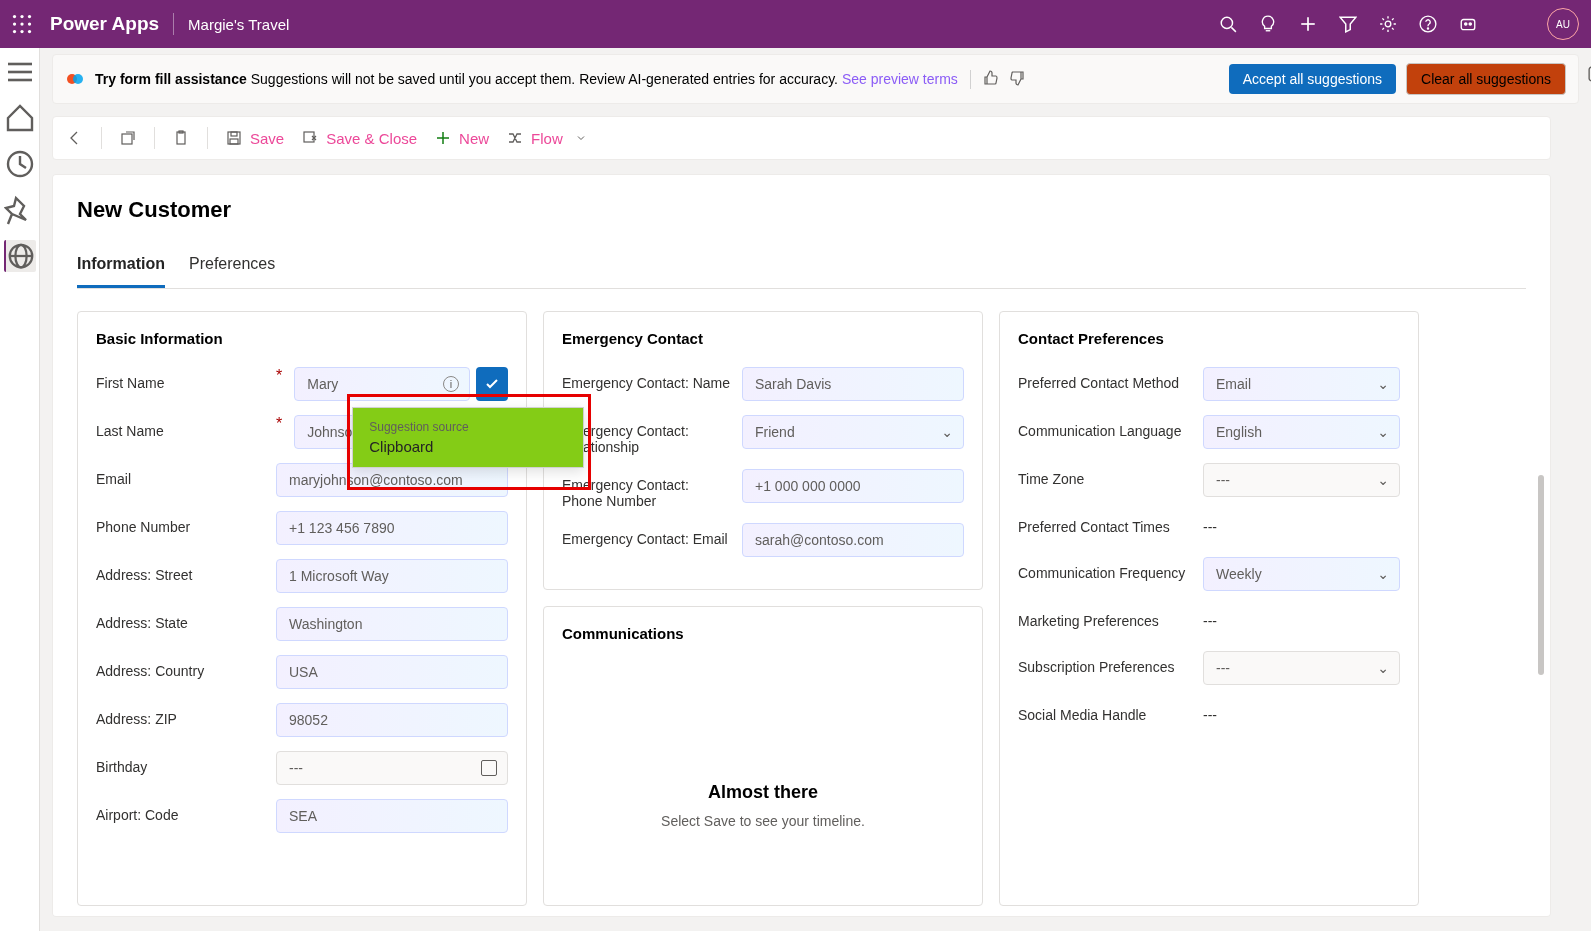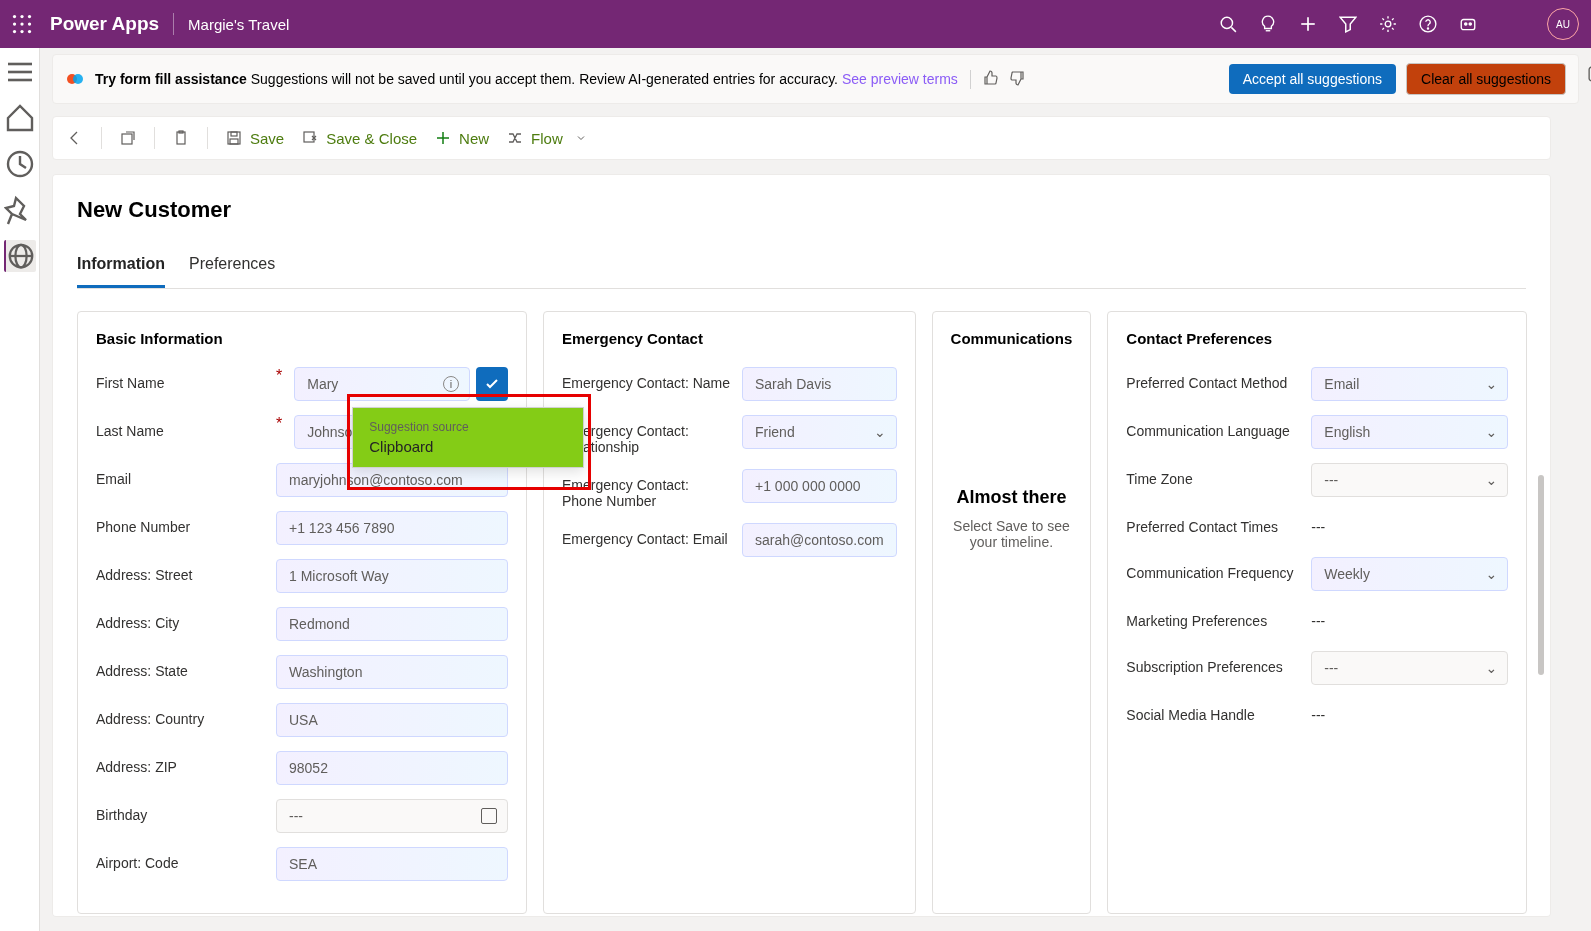--- a/index.html
+++ b/index.html
@@ -28,36 +28,36 @@
 .banner .bold { font-weight: 600; margin-right: 4px; }
 .banner .link { color: #8b5cf6; cursor: pointer; }
 .banner .thumbs { display: inline-flex; gap: 10px; margin-left: 12px; color: #605e5c; border-left:1px solid #d1d1d1; padding-left:12px;}
 .banner .actions { margin-left: auto; display: flex; gap: 10px; align-items: center; }
 .btn-primary { background: #0f6cbd; color: #fff; border: none; padding: 7px 14px; border-radius: 4px; font-size: 14px; cursor: pointer; }
 .btn-secondary { background: #c2410c; border: 1px solid #c8c6c4; padding: 7px 14px; border-radius: 4px; font-size: 14px; cursor: pointer; }
 .banner .copilot-side{position:absolute; right:-28px; top:10px; color:#605e5c; cursor:pointer;}
 
 
 .cmd-bar { background: #fff; border: 1px solid #edebe9; margin: 12px 40px 0 12px; padding: 10px 14px; display: flex; align-items: center; gap: 18px; border-radius: 4px; font-size: 15px; }
-.cmd-bar .cmd { display: flex; align-items: center; gap: 8px; cursor: pointer; color: #4d7c0f;}
+.cmd-bar .cmd { display: flex; align-items: center; gap: 8px; cursor: pointer; color: #ec4899;}
 .cmd-bar .sep { width: 1px; height: 22px; background: #e1dfdd; }
 .cmd svg { width:16px; height:16px;}
 
 
 .page { background: #fff; border: 1px solid #edebe9; margin: 14px 40px 14px 12px; border-radius: 4px; flex: 1; overflow-y: auto; padding: 22px 24px; position: relative; }
 .page-title { font-size: 22px; font-weight: 600; margin-bottom: 32px; }
 .tabs { display: flex; gap: 24px; border-bottom: 1px solid #e1dfdd; margin-bottom: 22px; }
 .tab { padding-bottom: 12px; font-size: 16px; cursor: pointer; color: #323130; }
 .tab.active { font-weight: 600; border-bottom: 3px solid #0f6cbd; color: #242424; }
 
 .columns { display: flex; gap: 16px; }
 .card { border: 1px solid #e1dfdd; border-radius: 4px; padding: 18px; flex: 1;}
 .card-title { font-weight: 600; font-size: 15px; margin-bottom: 20px; }
 .col1 { flex: 0 0 450px; }
-.col2 { flex: 0 0 440px; display: flex; flex-direction: row; gap: 16px; justify-content: center; }
+.col2 { flex: 0 0 440px; display: flex; flex-direction: column; gap: 16px; justify-content: center; }
 .col3 { flex: 0 0 420px; }
 
 .form-row { display: flex; align-items: flex-start; margin-bottom: 14px; gap: 10px; }
 .form-row .label { flex: 0 0 170px; font-size: 14px; color: #323130; padding-top: 8px; display: flex; align-items: center;}
 .form-row .req { color: #a80000; margin-right: 2px; }
 .form-row .field { flex: 1; }
 .input-suggest { background: linear-gradient(to right, #f3f0ff, #eef7ff); border: 1px solid #cfd8ff; border-radius: 4px; padding: 8px 12px; font-size: 14px; color: #605e5c; width: 100%; }
 .input-plain { background: #faf9f8; border: 1px solid #e1dfdd; border-radius: 4px; padding: 8px 12px; font-size: 14px; color: #605e5c; width: 100%; position:relative;}
 .select-suggest { background: linear-gradient(to right, #f3f0ff, #eef7ff); border: 1px solid #cfd8ff; border-radius: 4px; padding: 8px 32px 8px 12px; font-size: 14px; color: #605e5c; width: 100%; position: relative; }
 .chevron { position: absolute; right: 10px; top: 50%; transform: translateY(-50%); color: #605e5c; pointer-events:none;}
@@ -331,28 +331,20 @@
           <div class="form-row">
             <div class="label">
                 <span>Address: Street</span>
               </div>
             <div class="field">
                 <div class="input-suggest">1 Microsoft Way</div>
               </div>
           </div>
           <div class="form-row">
             <div class="label">
-                <span>Address: City</span>
-              </div>
-            <div class="field">
-                <div class="input-suggest">Redmond</div>
-              </div>
-          </div>
-          <div class="form-row">
-            <div class="label">
                 <span>Address: State</span>
               </div>
             <div class="field">
                 <div class="input-suggest">Washington</div>
               </div>
           </div>
           <div class="form-row">
             <div class="label">
                 <span>Address: Country</span>
               </div>

